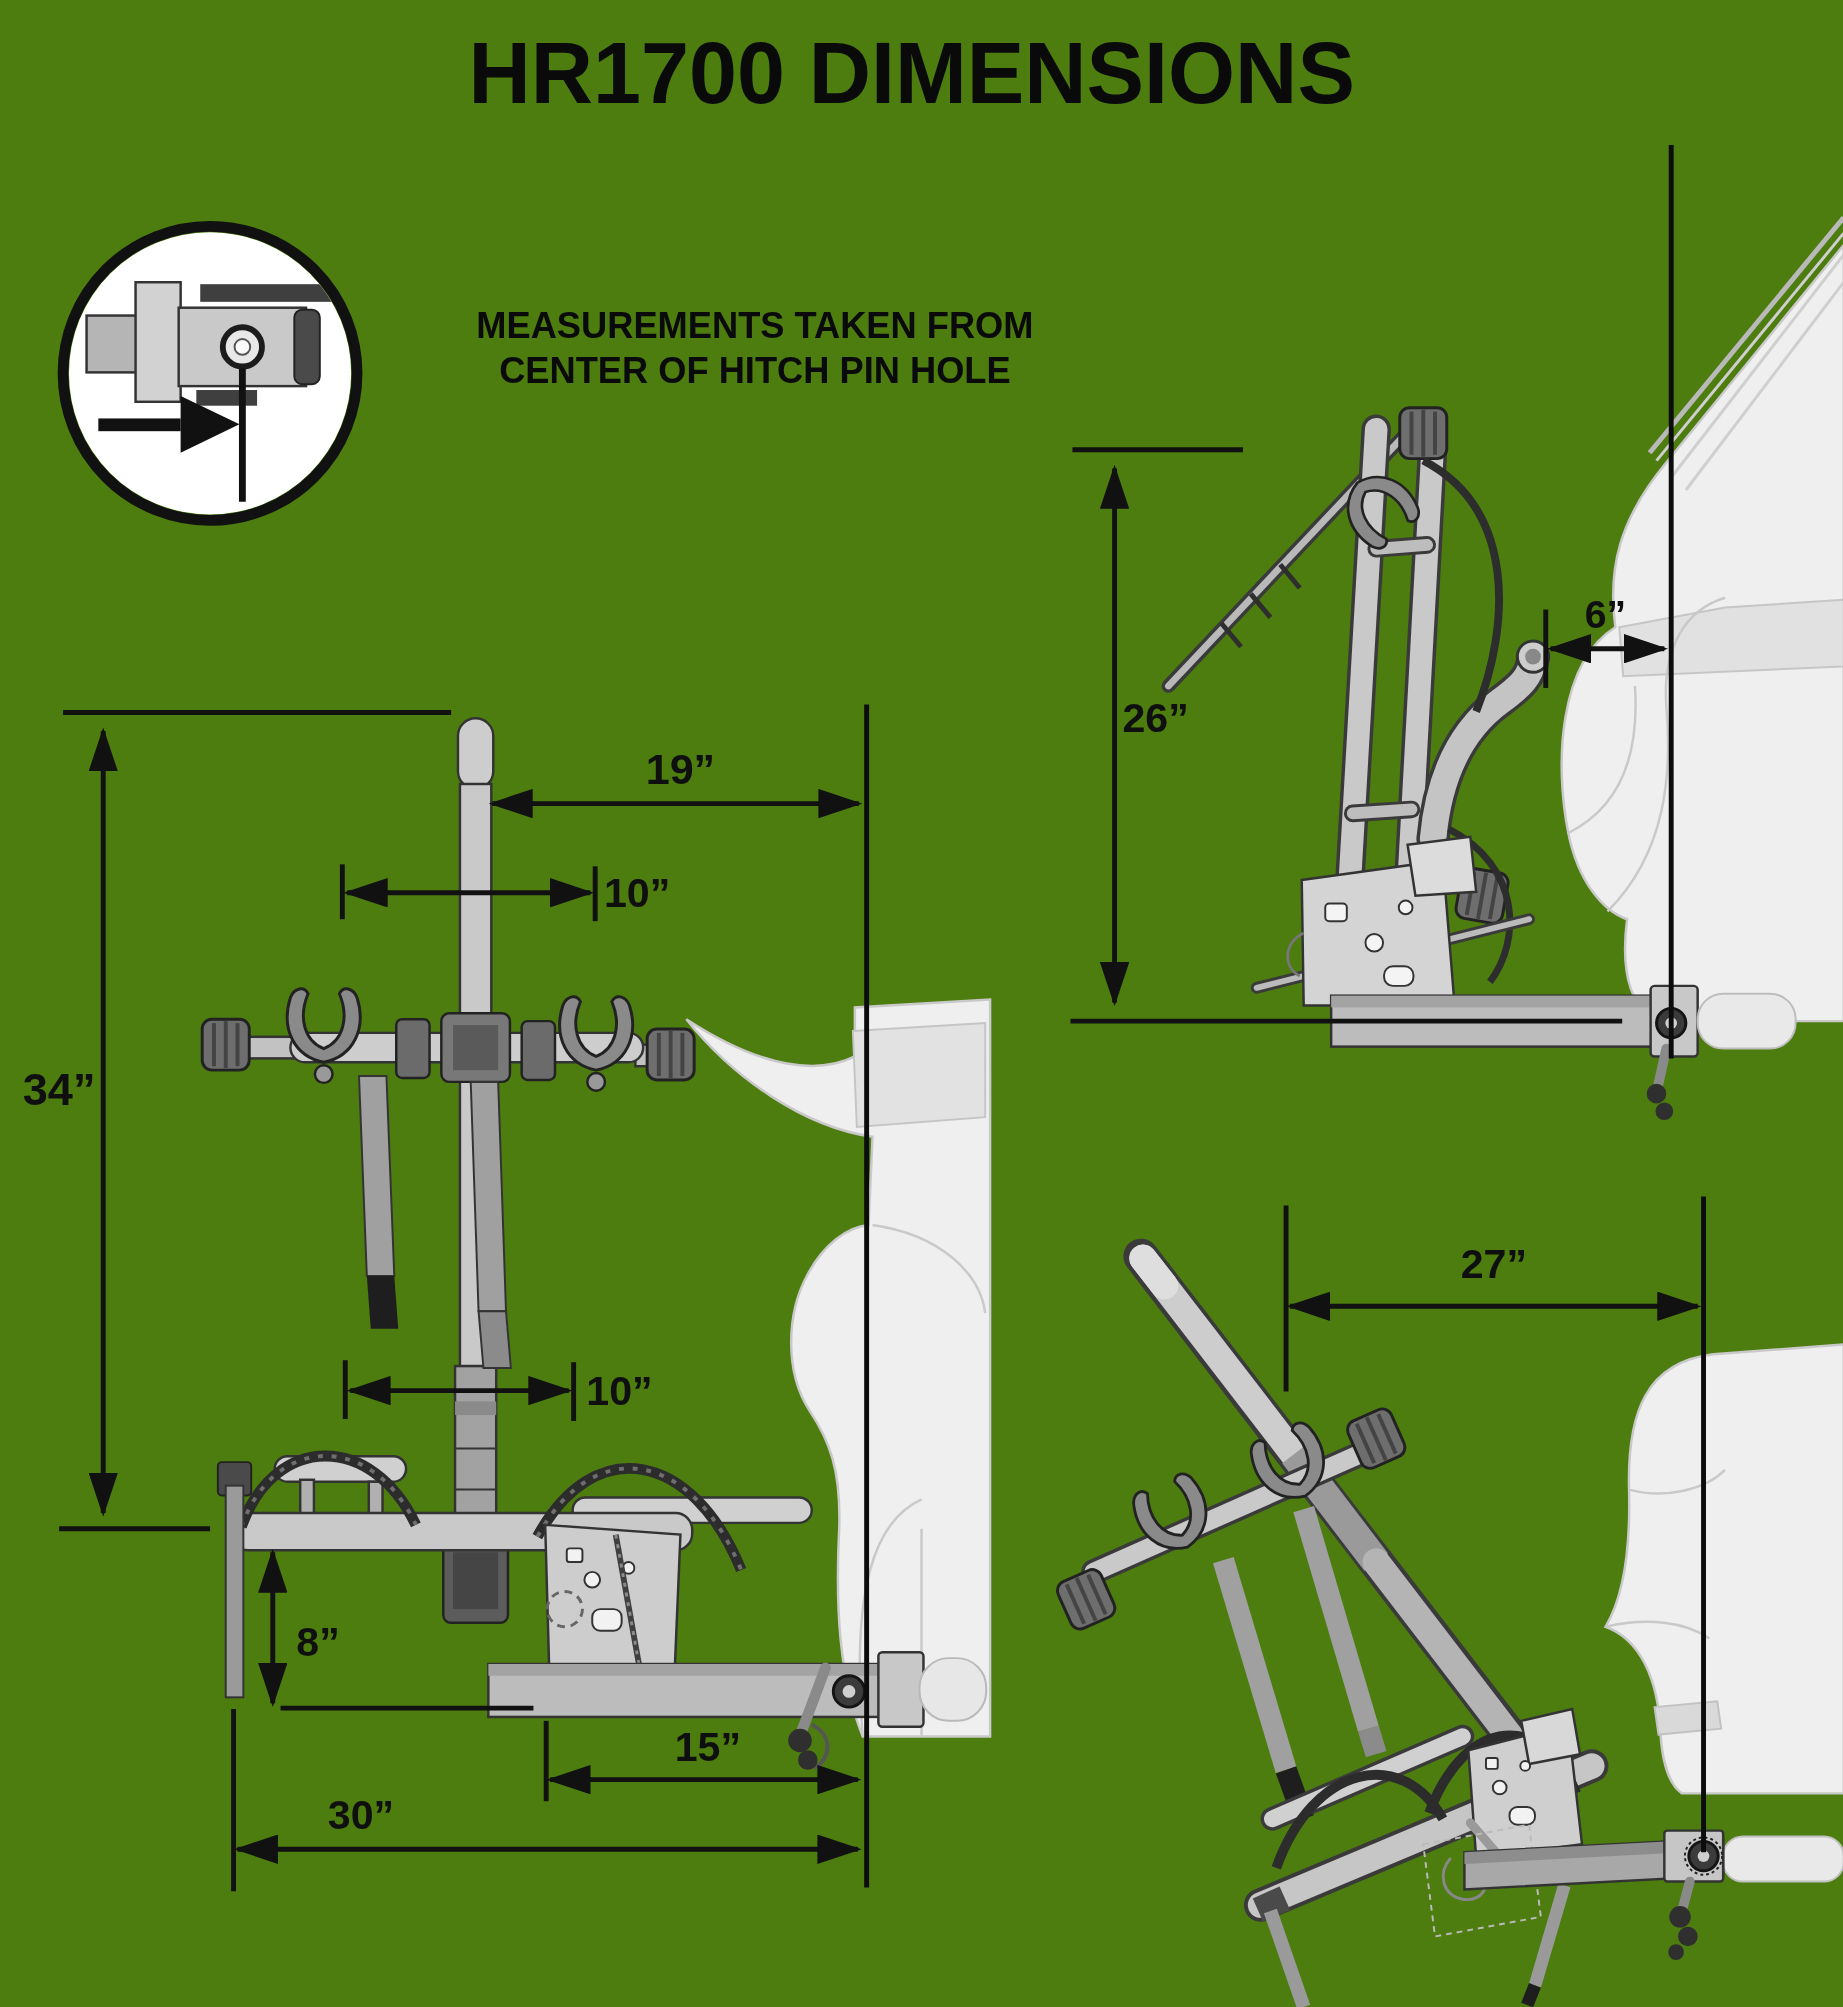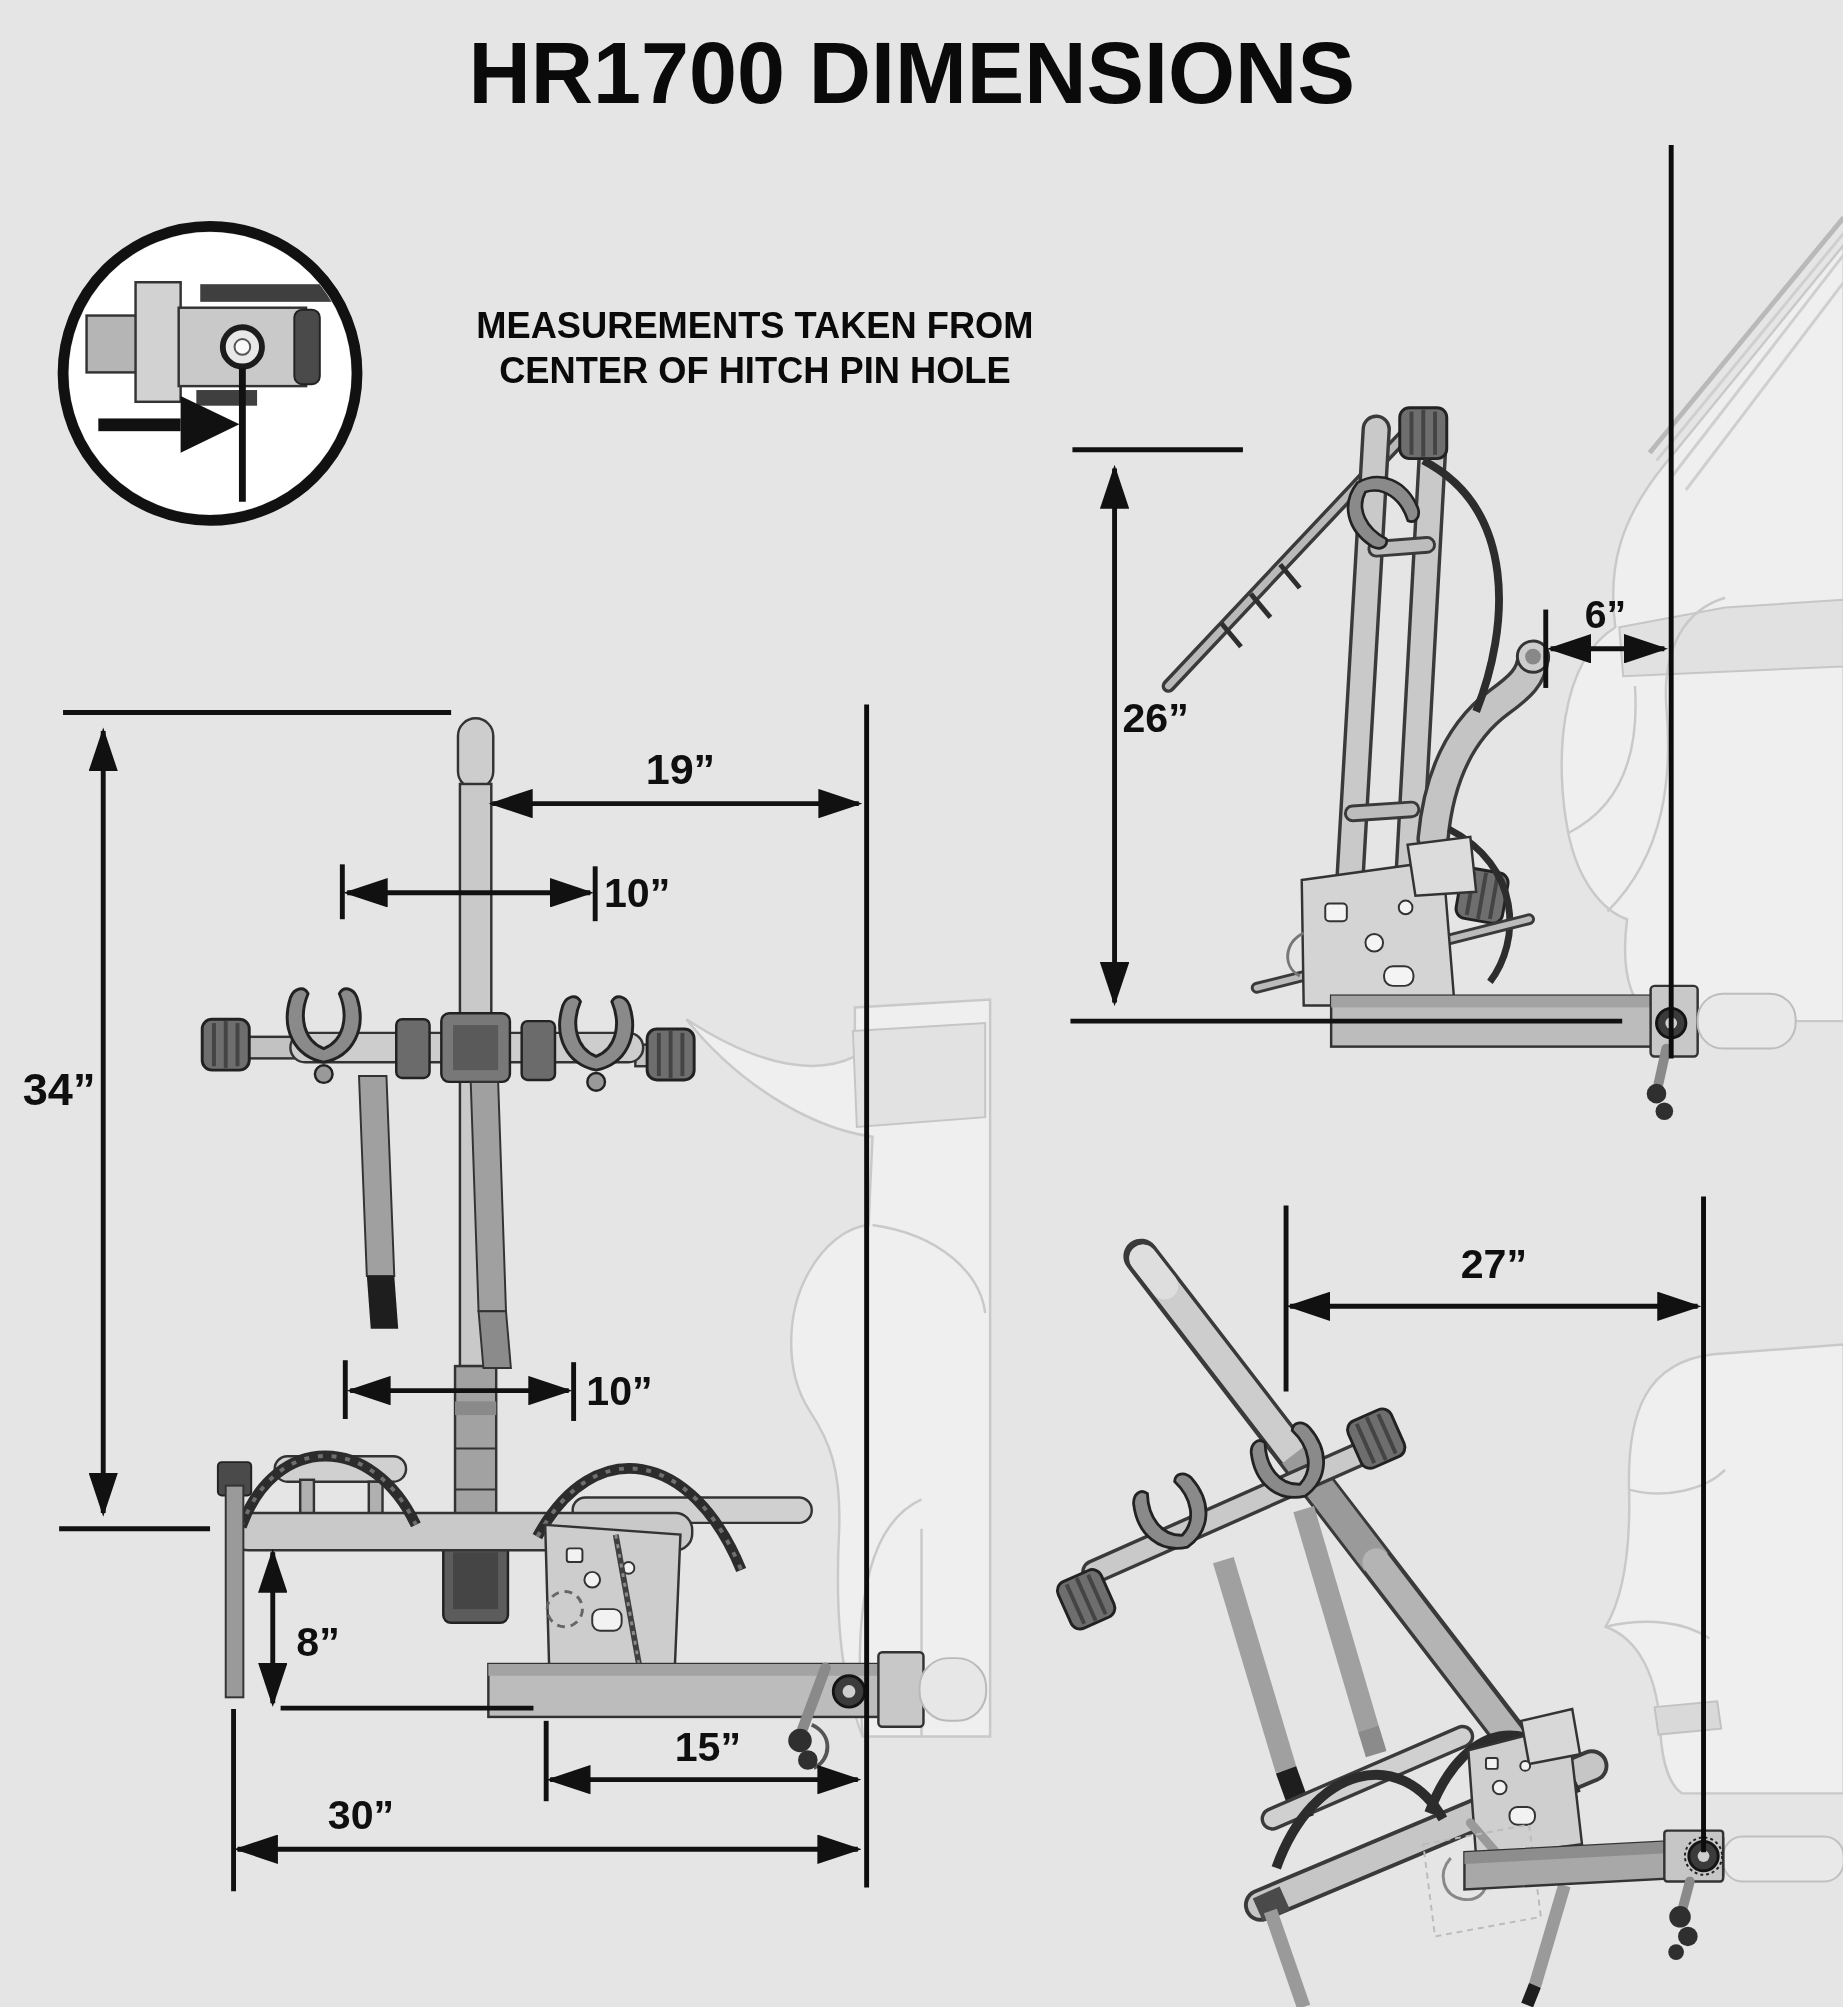--- a/index.html
+++ b/index.html
@@ -1,16 +1,16 @@
 <!DOCTYPE html>
 <html><head>
 <meta charset="utf-8">
 <style>
   html,body{margin:0;padding:0;background:#fff;}
-  #page{position:relative;width:1844px;height:2007px;background:#e5e5e5;overflow:hidden;
+  #page{position:relative;width:1844px;height:2007px;background:#4d7c0f;overflow:hidden;
         font-family:"Liberation Sans",sans-serif;}
   svg{position:absolute;left:0;top:0;}
   .ttl{font-family:"Liberation Sans",sans-serif;font-weight:bold;font-size:88px;fill:#0a0a0a;}
   .note{font-family:"Liberation Sans",sans-serif;font-weight:bold;font-size:37px;fill:#0a0a0a;}
   .dtx{font-family:"Liberation Sans",sans-serif;font-weight:bold;fill:#0f0f0f;}
   .s42{font-size:42px;} .s44{font-size:44px;} .s46{font-size:46px;} .s40{font-size:40px;}
   .dim{stroke:#111;stroke-width:5;fill:none;}
   .ext{stroke:#111;stroke-width:5;fill:none;}
   .ref{stroke:#0c0c0c;stroke-width:5;fill:none;}
   .tubeO{stroke:#3a3a3a;stroke-linecap:round;fill:none;}

